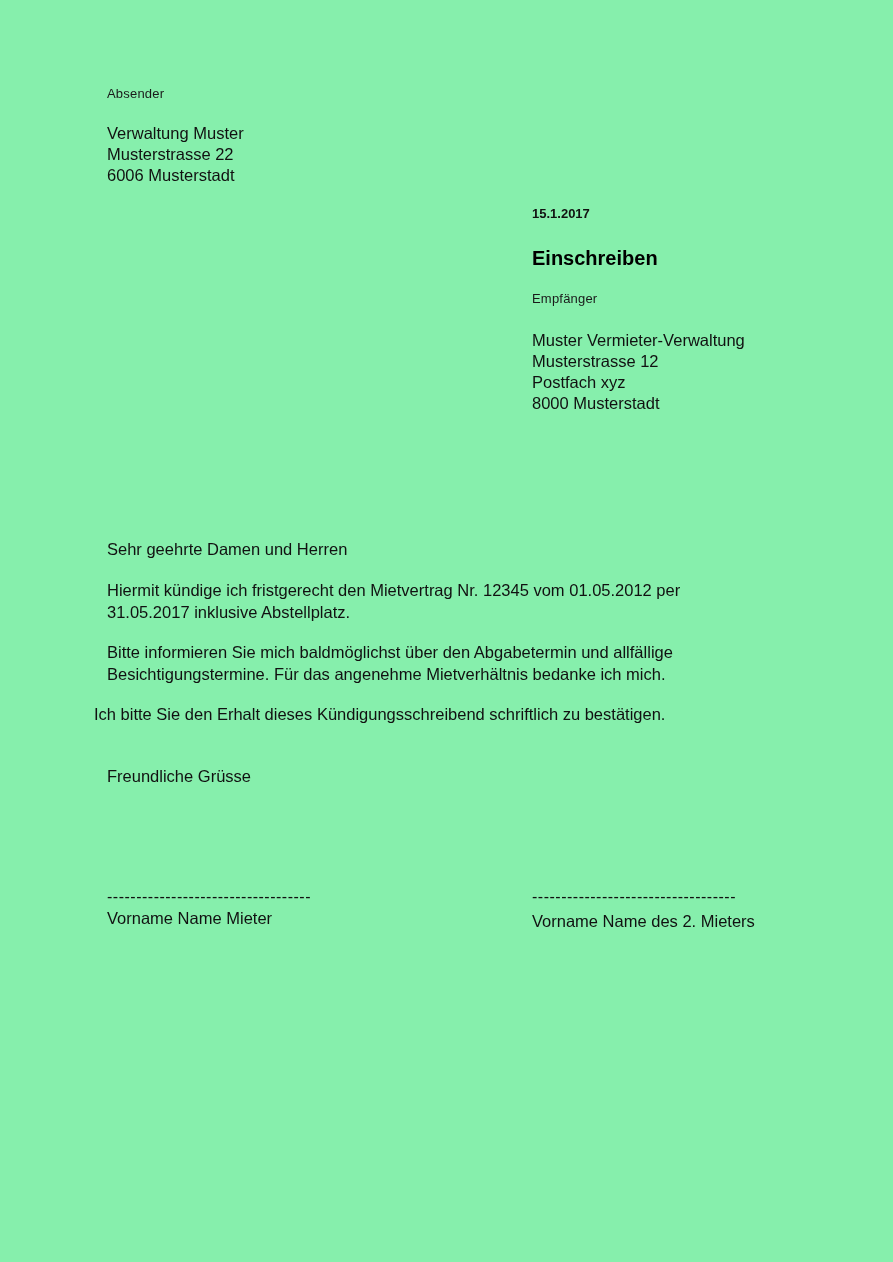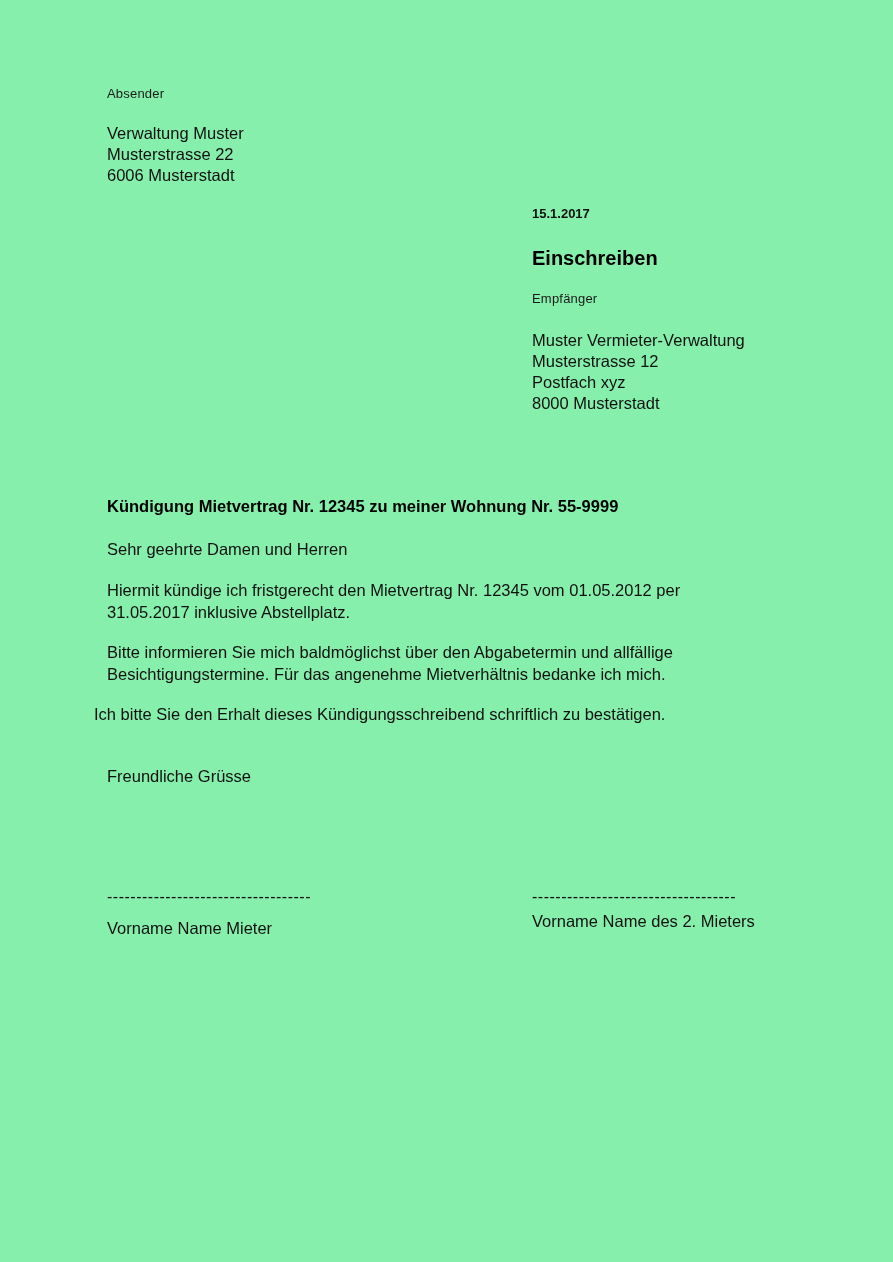--- a/index.html
+++ b/index.html
@@ -80,35 +80,34 @@
 
   <div class="abs small-label" style="left:532px; top:291px;">Empfänger</div>
 
   <div class="abs" style="left:532px; top:330px;">
     <div class="addr-line">Muster Vermieter-Verwaltung</div>
     <div class="addr-line">Musterstrasse 12</div>
     <div class="addr-line">Postfach xyz</div>
     <div class="addr-line">8000 Musterstadt</div>
   </div>
 
-  <div class="abs subject" style="left:107px; top:497px;">Kündigung Mietvertrag Nr. 12345 zu meiner Wohnung Nr. 55-9999</div>
 
   <div class="abs body-text" style="left:107px; top:539px;">Sehr geehrte Damen und Herren</div>
 
   <div class="abs body-text" style="left:107px; top:580px;">Hiermit kündige ich fristgerecht den Mietvertrag Nr. 12345 vom 01.05.2012 per 31.05.2017 inklusive Abstellplatz.</div>
 
   <div class="abs body-text" style="left:107px; top:642px;">Bitte informieren Sie mich baldmöglichst über den Abgabetermin und allfällige Besichtigungstermine. Für das angenehme Mietverhältnis bedanke ich mich.</div>
 
   <div class="abs body-text" style="left:94px; top:704px;">Ich bitte Sie den Erhalt dieses Kündigungsschreibend schriftlich zu bestätigen.</div>
 
   <div class="abs body-text" style="left:107px; top:766px;">Freundliche Grüsse</div>
 
   <div class="abs" style="left:107px; top:888px;">
     <div class="sig-dashes">-----------------------------------</div>
-    <div class="sig-name" style="margin-top:13px;">Vorname Name Mieter</div>
+    <div class="sig-name" style="margin-top:3px;">Vorname Name Mieter</div>
   </div>
 
   <div class="abs" style="left:532px; top:888px;">
     <div class="sig-dashes">-----------------------------------</div>
     <div class="sig-name" style="margin-top:6px;">Vorname Name des 2. Mieters</div>
   </div>
 
 </div>
 
 </body></html>

